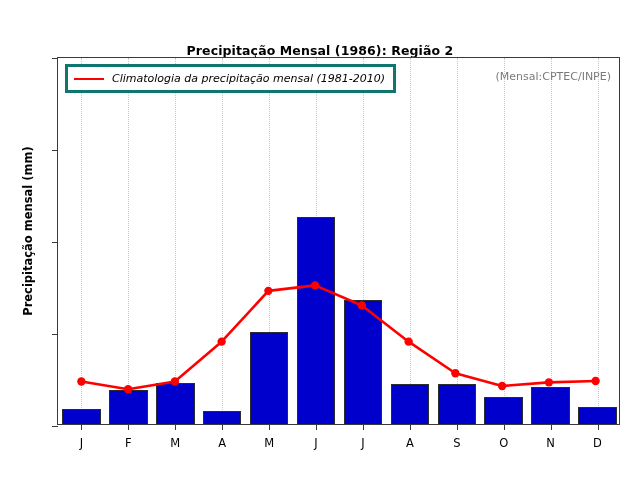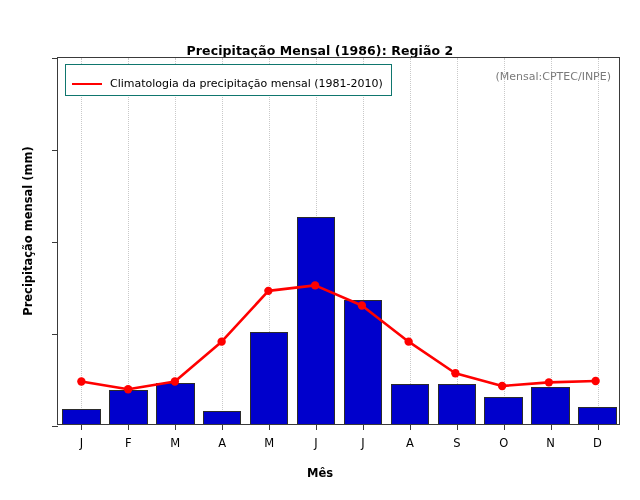--- a/index.html
+++ b/index.html
@@ -77,24 +77,25 @@
     position:absolute;
     top:378px;width:40px;margin-left:-20px;
     text-align:center;
     font-size:11.5px;color:#000;
   }
 
   
   #legend{
     position:absolute;left:7px;top:6px;
     background:#ffffff;
-    border:1px solid #0f766e;
-    padding:12px 8px 5px 6px;
+    border:3px solid #0f766e;
+    padding:5px 8px 5px 6px;
     display:flex;align-items:center;
     z-index:5;
+    font-style:italic;
   }
   #legend-swatch{
     width:30px;height:0;
     border-top:2px solid #ff0000;
     margin-right:8px;
   }
   #legend-label{font-size:11px;color:#000;white-space:nowrap;}
 
   
   #producer-note{
@@ -104,21 +105,20 @@
   }
 </style>
 </head>
 <body>
 
 <div id="figure">
 
   <div id="chart-title">Precipitação Mensal (1986): Região 2</div>
 
   <div id="ylabel">Precipitação mensal (mm)</div>
-  <div id="xlabel">Mês</div>
 
   <div id="plot">
     <div id="gridlayer">
         <div class="vgrid" style="left: 23.4583px;"></div>
         <div class="vgrid" style="left: 70.375px;"></div>
         <div class="vgrid" style="left: 117.292px;"></div>
         <div class="vgrid" style="left: 164.208px;"></div>
         <div class="vgrid" style="left: 211.125px;"></div>
         <div class="vgrid" style="left: 258.042px;"></div>
         <div class="vgrid" style="left: 304.958px;"></div>

